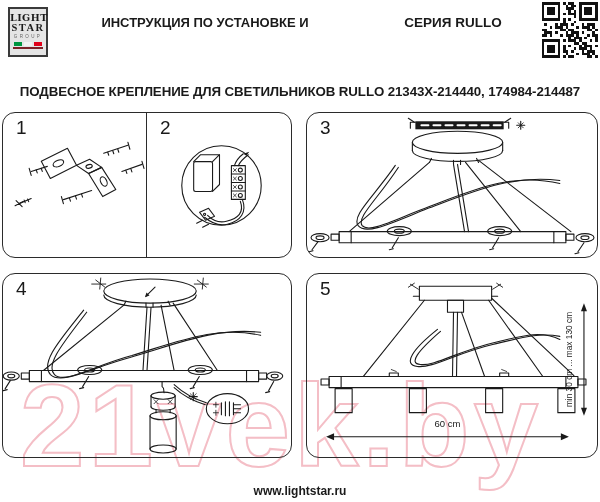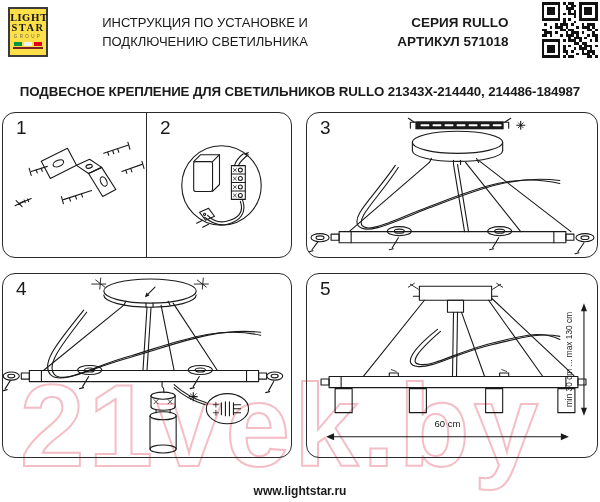--- a/index.html
+++ b/index.html
@@ -1,29 +1,29 @@
 <!DOCTYPE html>
 <html><head>
 <meta charset="utf-8">
 <style>
   html,body{margin:0;padding:0;background:#fff;}
   .page{position:relative;width:600px;height:502px;background:#fff;overflow:hidden;
         font-family:"Liberation Sans",sans-serif;color:#1a1a1a;}
   
   .logo{position:absolute;left:8px;top:7px;width:40px;height:50px;border:2px solid #3a3a3a;
-        box-sizing:border-box;background:#fde047;text-align:center;font-family:"DejaVu Serif",serif;font-weight:700;}
+        box-sizing:border-box;background:#e5e5e5;text-align:center;font-family:"DejaVu Serif",serif;font-weight:700;}
   .logo-l1{font-size:9.5px;line-height:11px;margin-top:3px;letter-spacing:.5px;}
   .logo-l2{font-size:10.5px;line-height:10px;letter-spacing:1.5px;font-family:Liberation Serif, serif;}
   .logo-l3{font-family:"Liberation Sans",sans-serif;font-size:4.5px;letter-spacing:2.4px;
            color:#666;line-height:7px;font-weight:400;}
   .flag{display:flex;justify-content:space-between;padding:0 4px;margin-top:2px;}
   .flag span{width:8px;height:4px;display:block;}
   .flag-bar{height:2px;margin:1px 3px 0 3px;}
   .title{position:absolute;left:205px;top:13px;transform:translateX(-50%);text-align:center;
-         font-weight:400;font-size:13px;line-height:19px;white-space:nowrap;}
+         font-weight:700;font-size:13px;line-height:19px;white-space:nowrap;}
   .series{position:absolute;left:453px;top:13px;transform:translateX(-50%);text-align:right;
           font-weight:700;font-size:13.5px;line-height:19px;white-space:nowrap;}
   .qr{position:absolute;left:541px;top:2px;width:57px;height:56px;}
   .subtitle{position:absolute;left:0;top:84px;width:100%;text-align:center;font-weight:700;
             font-size:13.3px;letter-spacing:-.1px;white-space:nowrap;}
   
   .pbox{position:absolute;border:1.6px solid #2b2b2b;border-radius:13px;box-sizing:border-box;}
   .boxA{left:2px;top:112px;width:290px;height:146px;}
   .boxB{left:306px;top:112px;width:292px;height:146px;}
   .boxC{left:2px;top:273px;width:290px;height:185px;}
@@ -58,26 +58,24 @@
       <div class="flag">
         <span style="background:#009540"></span>
           <span style="background:#f2f2f2"></span>
           <span style="background:#e2001a"></span>
       </div>
       <div class="flag-bar" style="background:#7c2128"></div>
     </div>
 
     <div class="title">
       <div>ИНСТРУКЦИЯ ПО УСТАНОВКЕ И</div>
-      <div>ПОДКЛЮЧЕНИЮ СВЕТИЛЬНИКА</div>
     </div>
 
     <div class="series">
       <div>СЕРИЯ RULLO</div>
-      <div>АРТИКУЛ 571018</div>
     </div>
 
     <div class="qr">
       <svg id="qrsvg" width="57" height="56" viewBox="0 0 21 21" shape-rendering="crispEdges">
           <rect x="0" y="0" width="1" height="1" fill="#111"></rect>
           <rect x="1" y="0" width="1" height="1" fill="#111"></rect>
           <rect x="2" y="0" width="1" height="1" fill="#111"></rect>
           <rect x="3" y="0" width="1" height="1" fill="#111"></rect>
           <rect x="4" y="0" width="1" height="1" fill="#111"></rect>
           <rect x="5" y="0" width="1" height="1" fill="#111"></rect>
@@ -289,21 +287,21 @@
           <rect x="6" y="20" width="1" height="1" fill="#111"></rect>
           <rect x="8" y="20" width="1" height="1" fill="#111"></rect>
           <rect x="10" y="20" width="1" height="1" fill="#111"></rect>
           <rect x="11" y="20" width="1" height="1" fill="#111"></rect>
           <rect x="17" y="20" width="1" height="1" fill="#111"></rect>
           <rect x="18" y="20" width="1" height="1" fill="#111"></rect>
           <rect x="20" y="20" width="1" height="1" fill="#111"></rect>
         </svg>
     </div>
 
-    <div class="subtitle">ПОДВЕСНОЕ КРЕПЛЕНИЕ ДЛЯ СВЕТИЛЬНИКОВ RULLO 21343Х-214440, 214486-184987</div>
+    <div class="subtitle">ПОДВЕСНОЕ КРЕПЛЕНИЕ ДЛЯ СВЕТИЛЬНИКОВ RULLO 21343Х-214440, 174984-214487</div>
 
     <div class="pbox boxA">
       <div class="cell cell1">
         <div class="pnum">1</div>
         <svg class="diag" viewBox="0 0 142 143">
           <g stroke="#1a1a1a" stroke-width="1.1" fill="none" stroke-linecap="round" stroke-linejoin="round">
             <g>
               <path d="M16,90 L28,85"></path>
               <path d="M13,87 L19,93 M12,92 L20,88"></path>
               <path d="M21,86.5 L22,89 M24.5,85.5 L25.5,88"></path>

